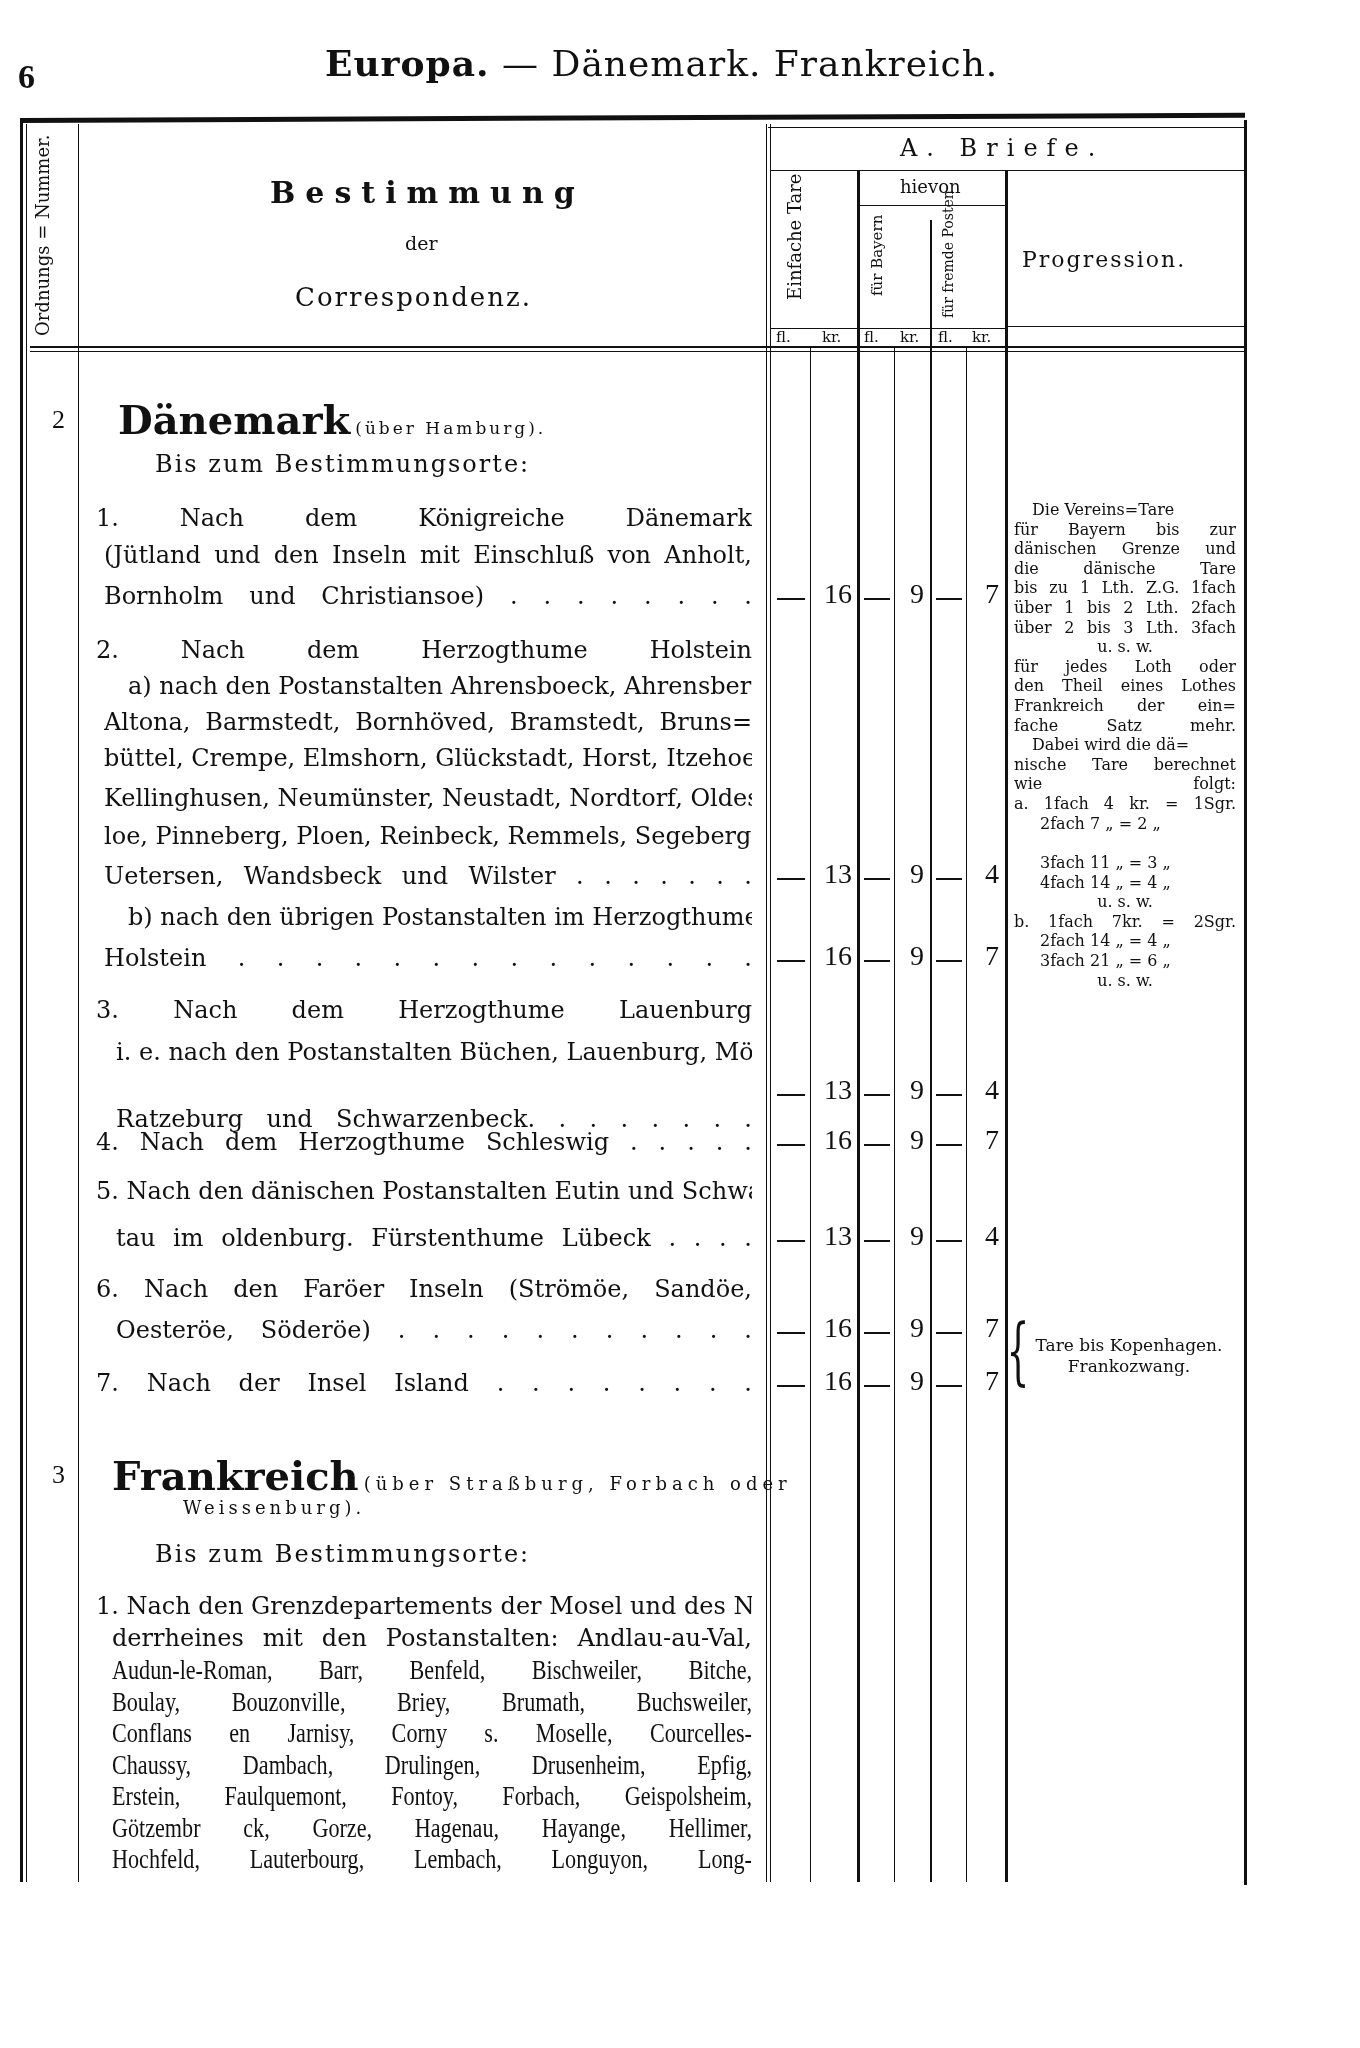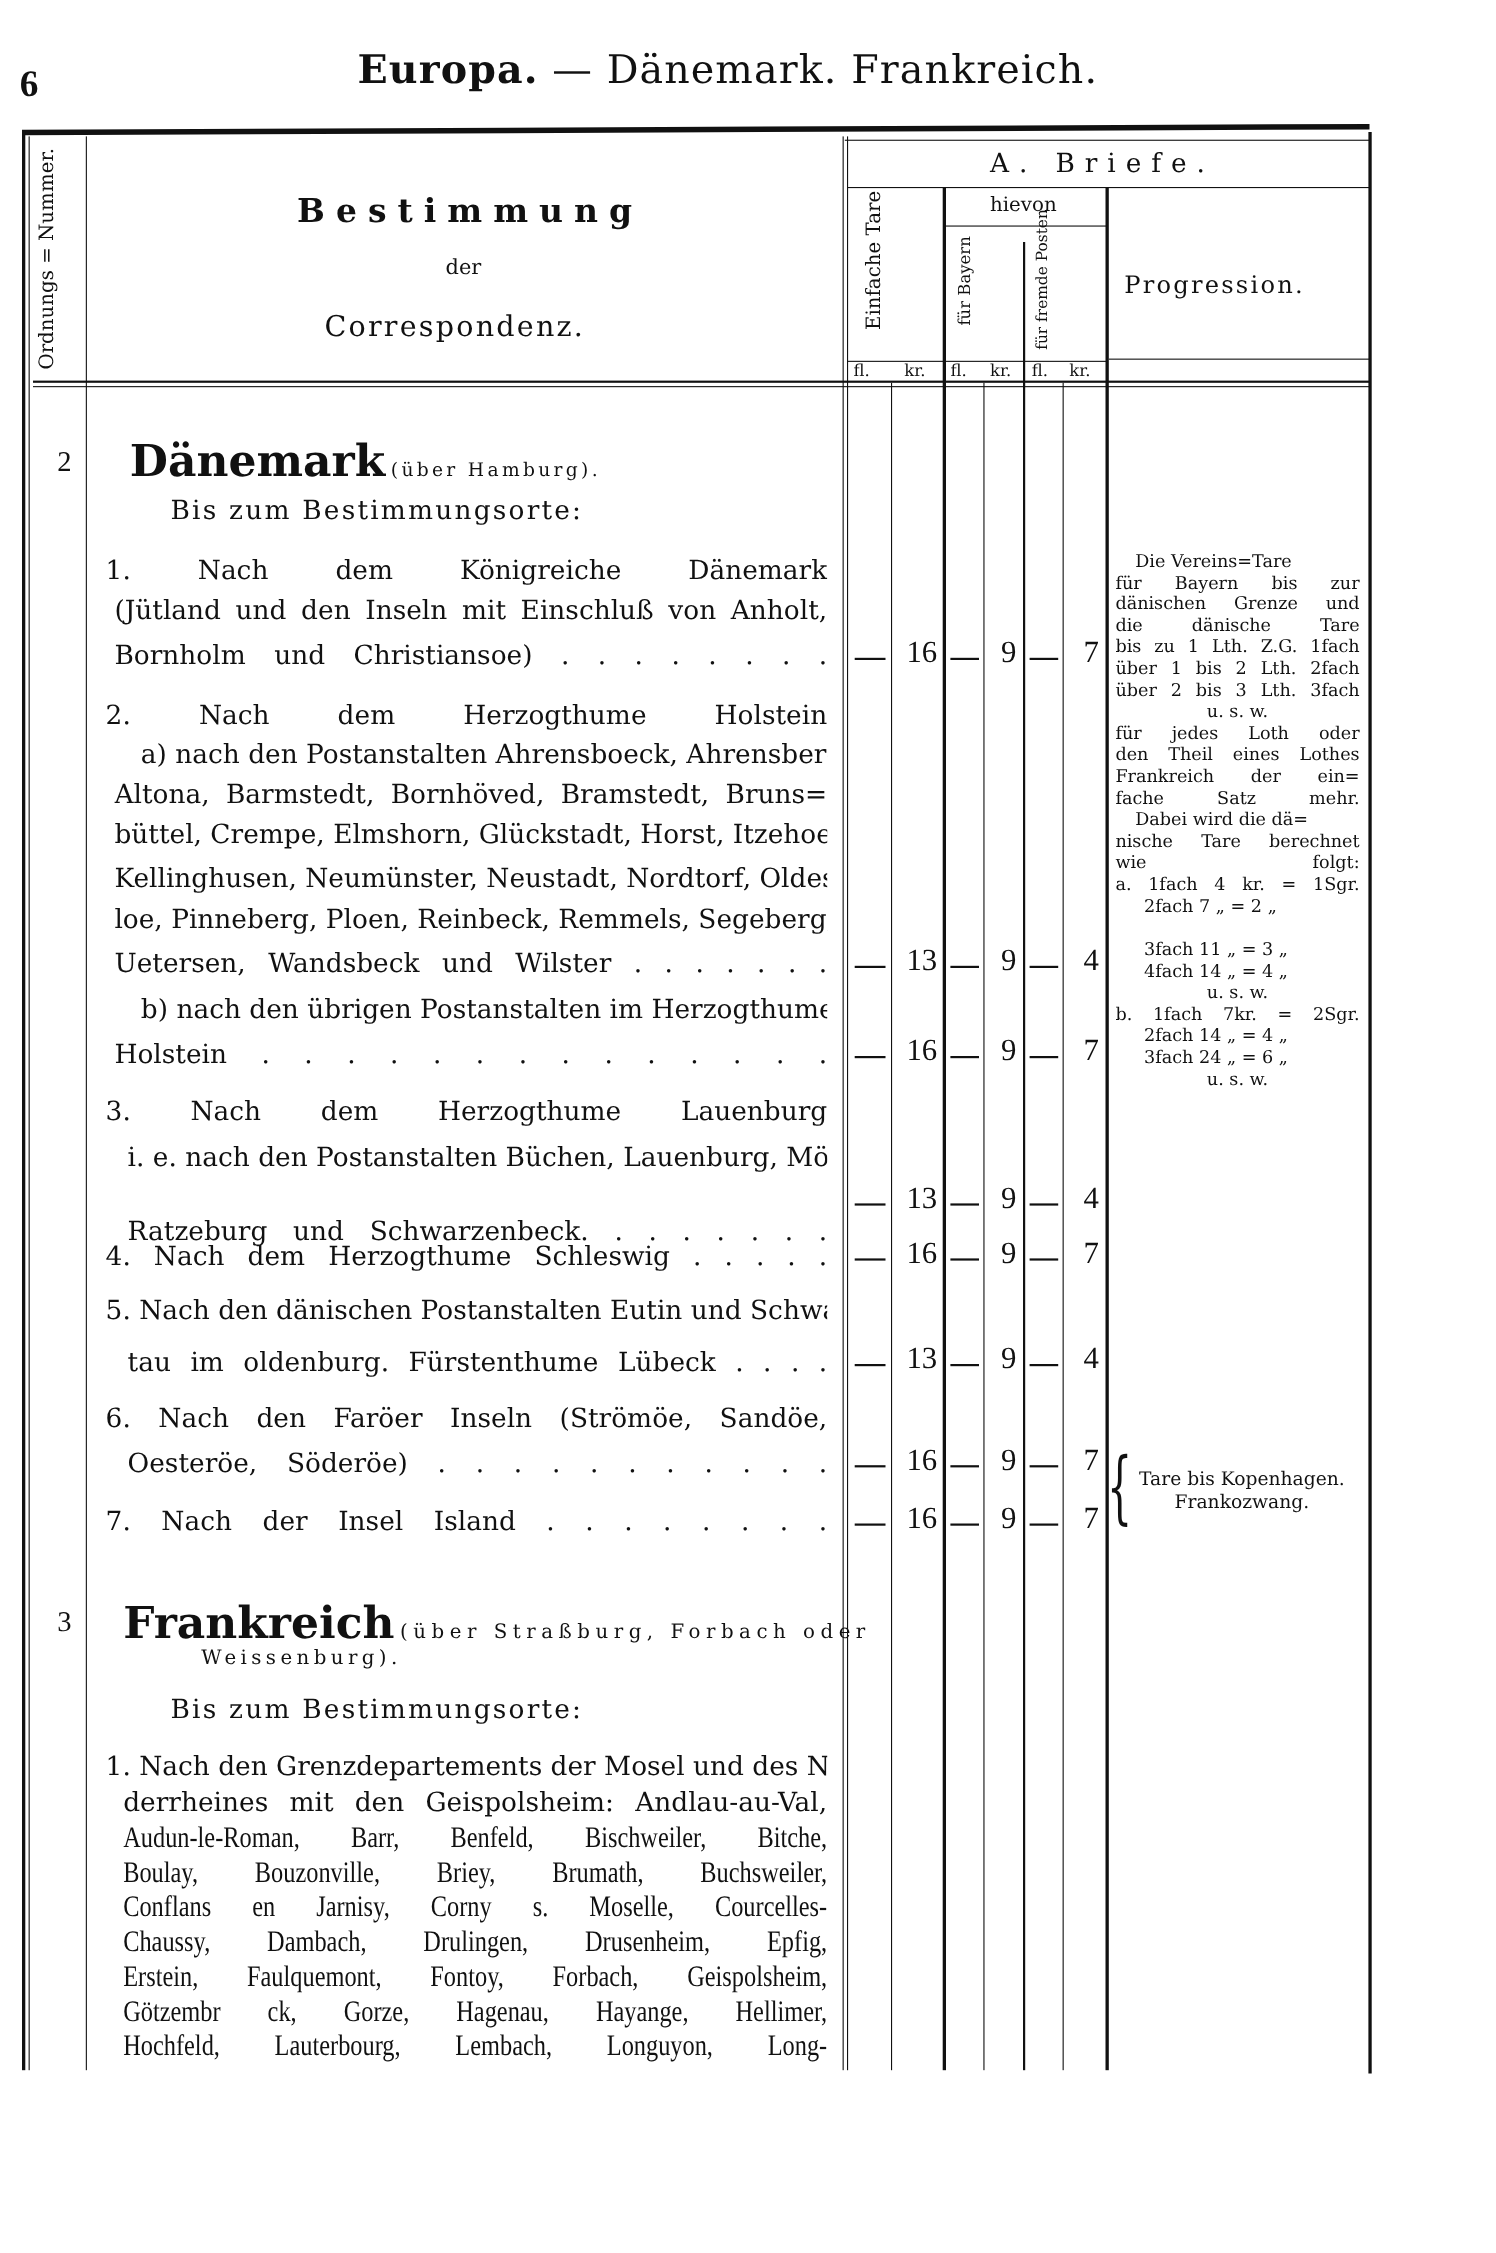--- a/index.html
+++ b/index.html
@@ -169,39 +169,39 @@
     <div style="padding-left: 18px;">Dabei wird die dä=</div>
     <div style="text-align: justify; text-align-last: justify;">nische Tare berechnet</div>
     <div style="text-align: justify; text-align-last: justify;">wie folgt:</div>
     <div style="text-align: justify; text-align-last: justify;">a. 1fach 4 kr. = 1Sgr.</div>
     <div style="padding-left: 26px;">2fach 7 „ = 2 „</div>
     <div style="padding-left: 26px; margin-top: 20px;">3fach 11 „ = 3 „</div>
     <div style="padding-left: 26px;">4fach 14 „ = 4 „</div>
     <div style="text-align: center;">u. s. w.</div>
     <div style="text-align: justify; text-align-last: justify;">b. 1fach 7kr. = 2Sgr.</div>
     <div style="padding-left: 26px;">2fach 14 „ = 4 „</div>
-    <div style="padding-left: 26px;">3fach 24 „ = 6 „</div>
+    <div style="padding-left: 26px;">3fach 21 „ = 6 „</div>
     <div style="text-align: center;">u. s. w.</div>
   </div>
 <div style="position:absolute;left:995px;top:1315px;font-size:72px;line-height:72px;font-family:'DejaVu Serif',serif;transform:scaleX(0.5);">{</div>
 <div class="prog" style="left:1016px;top:1335px;width:226px;text-align:center;font-size:17px;line-height:21px;">
   <div>Tare bis Kopenhagen.</div>
   <div>Frankozwang.</div>
 </div>
 
 <div class="rowno" style="left:52px;top:1460px;">3</div>
 <div class="abs" style="left:112px;top:1452px;">
   <span class="country">Frankreich</span>
   <span class="via" style="font-size:18px;letter-spacing:5px;">(über Straßburg, Forbach oder</span>
 </div>
 <div class="abs" style="left:155px;top:1497px;font-size:18px;letter-spacing:4px;margin-left:28px;">Weissenburg).</div>
 <div class="txt" style="left:155px;top:1540px;letter-spacing:2px;">Bis zum Bestimmungsorte:</div>
 <div id="fr-entries">
     <div class="just" style="left: 96px; top: 1592px; width: 656px;">1. Nach den Grenzdepartements der Mosel und des Nie=</div>
-    <div class="just" style="left: 112px; top: 1623.5px; width: 640px;">derrheines mit den Geispolsheim: Andlau-au-Val,</div>
+    <div class="just" style="left: 112px; top: 1623.5px; width: 640px;">derrheines mit den Postanstalten: Andlau-au-Val,</div>
     <div class="just latin" style="left: 112px; top: 1655px; width: 780.488px;">Audun-le-Roman, Barr, Benfeld, Bischweiler, Bitche,</div>
     <div class="just latin" style="left: 112px; top: 1686.5px; width: 780.488px;">Boulay, Bouzonville, Briey, Brumath, Buchsweiler,</div>
     <div class="just latin" style="left: 112px; top: 1718px; width: 780.488px;">Conflans en Jarnisy, Corny s. Moselle, Courcelles-</div>
     <div class="just latin" style="left: 112px; top: 1749.5px; width: 780.488px;">Chaussy, Dambach, Drulingen, Drusenheim, Epfig,</div>
     <div class="just latin" style="left: 112px; top: 1781px; width: 780.488px;">Erstein, Faulquemont, Fontoy, Forbach, Geispolsheim,</div>
     <div class="just latin" style="left: 112px; top: 1812.5px; width: 780.488px;">Götzembr ck, Gorze, Hagenau, Hayange, Hellimer,</div>
     <div class="just latin" style="left: 112px; top: 1844px; width: 780.488px;">Hochfeld, Lauterbourg, Lembach, Longuyon, Long-</div>
   </div>
 
 </body></html>

